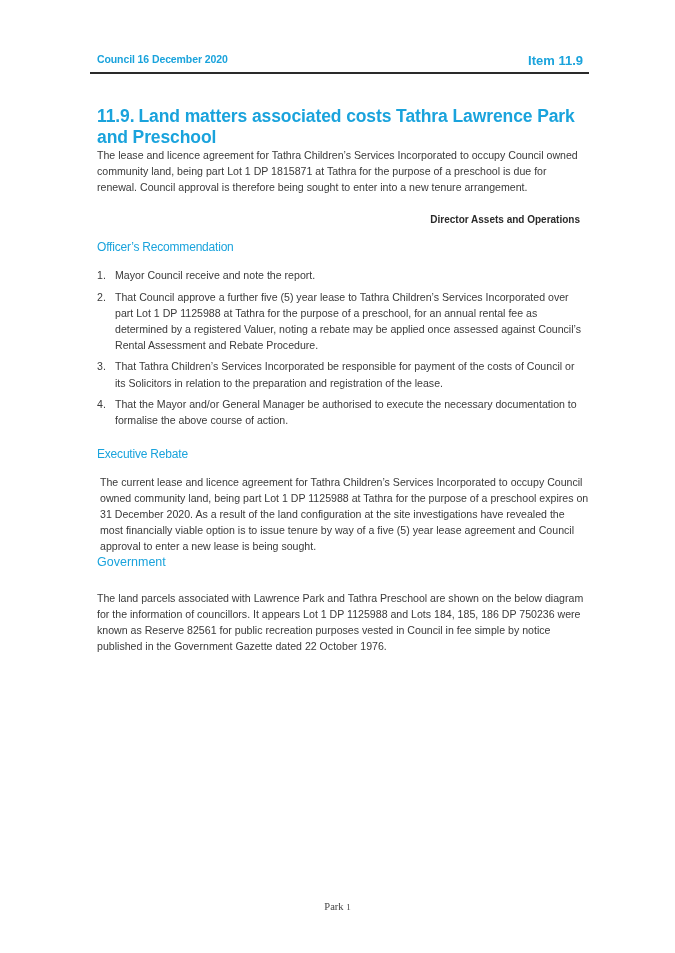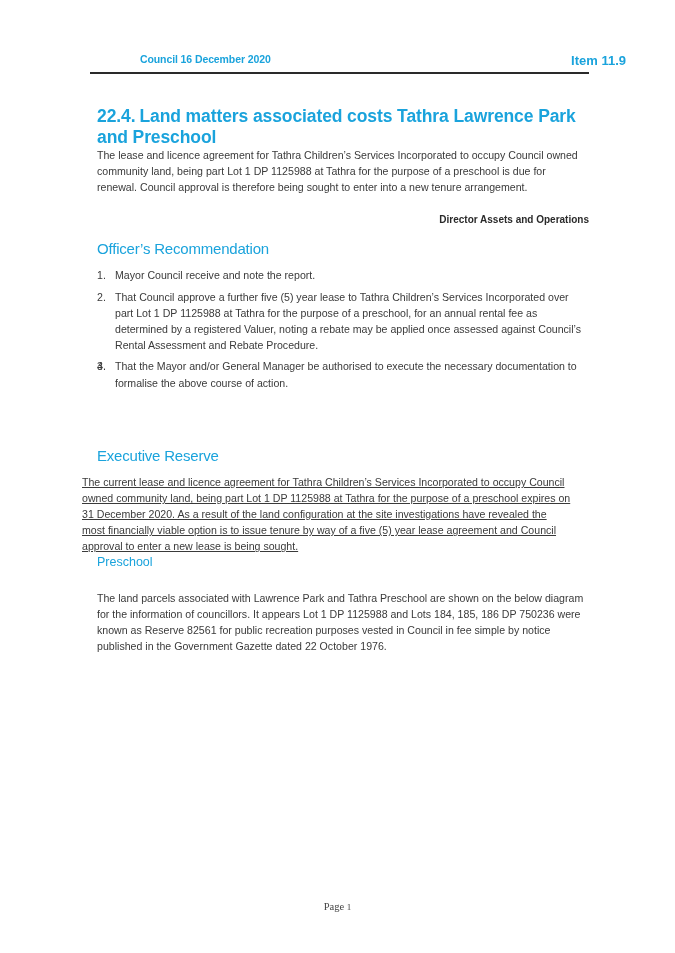--- a/index.html
+++ b/index.html
@@ -1,78 +1,79 @@
 <!DOCTYPE html>
 <html><head>
   <meta charset="utf-8">
   <style>
     html, body { margin: 0; padding: 0; background: #ffffff; }
     body { width: 675px; height: 953px; position: relative; overflow: hidden; font-family: "Liberation Sans", sans-serif; color: #3a3a3a; }
     .page { position: absolute; left: 0; top: 0; width: 675px; height: 953px; }
-    .header { position: absolute; left: 97px; top: 53px; width: 486px; height: 16px; margin-left: 43px; }
+    .header { position: absolute; left: 97px; top: 53px; width: 486px; height: 16px; }
     .header .left { position: absolute; left: 0; top: 0; font-size: 10.5px; font-weight: bold; color: #1aa3dc; letter-spacing: -0.1px; }
     .header .right { position: absolute; right: 0; top: 0; font-size: 13px; font-weight: bold; color: #1aa3dc; }
     .rule { position: absolute; left: 90px; top: 72px; width: 499px; height: 2px; background: #2a2a2a; }
     .title { position: absolute; left: 97px; top: 106px; width: 500px; font-size: 17.5px; font-weight: bold; color: #1aa3dc; line-height: 21px; letter-spacing: -0.1px; }
     .title .num { margin-right: 4px; }
     .body-text { font-family: "Liberation Sans", sans-serif; font-size: 10.6px; line-height: 16.1px; color: #3a3a3a; }
     .intro { position: absolute; left: 97px; top: 147px; width: 490px; }
-    .director { position: absolute; right: 86px; top: 214px; font-size: 10px; font-weight: bold; color: #2a2a2a; }
-    .h2 { position: absolute; left: 97px; font-size: 15px; color: #1aa3dc; font-weight: normal; letter-spacing: -0.2px; }
+    .director { position: absolute; right: 95px; top: 214px; font-size: 10px; font-weight: bold; color: #2a2a2a; }
+    .h2 { position: absolute; left: 97px; font-size: 12px; color: #1aa3dc; font-weight: normal; letter-spacing: -0.2px; }
     .h3 { position: absolute; left: 97px; font-size: 12.5px; color: #1aa3dc; font-weight: normal; }
     .rec-list { position: absolute; left: 97px; top: 267px; width: 490px; margin: 0; padding: 0; list-style: none; }
     .rec-list li { position: relative; padding-left: 18px; margin-bottom: 5.5px; }
     .rec-list li .n { position: absolute; left: 0; top: 0; }
-    .exec { position: absolute; left: 82px; top: 474px; width: 490px; text-decoration: underline; }
+    .exec { position: absolute; left: 100px; top: 474px; width: 490px; }
     .bg { position: absolute; left: 97px; top: 590px; width: 490px; }
     .footer { position: absolute; left: 0; width: 675px; top: 901px; text-align: center; font-family: "Liberation Serif", serif; font-size: 10.5px; color: #444; }
     .footer .pnum { font-size: 9px; }
   </style>
 </head>
 <body>
 
 <div class="page">
 
   <div class="header">
     <span class="left">Council 16 December 2020</span>
     <span class="right">Item 11.9</span>
   </div>
   <div class="rule"></div>
 
   <div class="title">
-    <span class="num">22.4.</span><span>Land matters associated costs Tathra Lawrence Park and Preschool</span>
+    <span class="num">11.9.</span><span>Land matters associated costs Tathra Lawrence Park and Preschool</span>
   </div>
 
-  <p class="intro body-text" style="margin:0">The lease and licence agreement for Tathra Children’s Services Incorporated to occupy Council owned community land, being part Lot 1 DP 1125988 at Tathra for the purpose of a preschool is due for renewal.  Council approval is therefore being sought to enter into a new tenure arrangement.</p>
+  <p class="intro body-text" style="margin:0">The lease and licence agreement for Tathra Children’s Services Incorporated to occupy Council owned community land, being part Lot 1 DP 1815871 at Tathra for the purpose of a preschool is due for renewal.  Council approval is therefore being sought to enter into a new tenure arrangement.</p>
   <div class="director">Director Assets and Operations</div>
 
   <div class="h2" style="top:240px">Officer’s Recommendation</div>
 
   <ol class="rec-list body-text">
     <li>
       <span class="n">1.</span>
       <span>Mayor Council receive and note the report.</span>
     </li>
     <li>
       <span class="n">2.</span>
       <span>That Council approve a further five (5) year lease to Tathra Children’s Services Incorporated over part Lot 1 DP 1125988 at Tathra for the purpose of a preschool, for an annual rental fee as determined by a registered Valuer, noting a rebate may be applied once assessed against Council’s Rental Assessment and Rebate Procedure.</span>
     </li>
     <li>
       <span class="n">3.</span>
+      <span>That Tathra Children’s Services Incorporated be responsible for payment of the costs of Council or its Solicitors in relation to the preparation and registration of the lease.</span>
     </li>
     <li>
       <span class="n">4.</span>
       <span>That the Mayor and/or General Manager be authorised to execute the necessary documentation to formalise the above course of action.</span>
     </li>
   </ol>
 
-  <div class="h2" style="top:447px">Executive Reserve</div>
+  <div class="h2" style="top:447px">Executive Rebate</div>
   <p class="exec body-text" style="margin:0">The current lease and licence agreement for Tathra Children’s Services Incorporated to occupy Council owned community land, being part Lot 1 DP 1125988 at Tathra for the purpose of a preschool expires on 31 December 2020.  As a result of the land configuration at the site investigations have revealed the most financially viable option is to issue tenure by way of a five (5) year lease agreement and Council approval to enter a new lease is being sought.</p>
 
-  <div class="h3" style="top:555px">Preschool</div>
+  <div class="h3" style="top:555px">Government</div>
   <p class="bg body-text" style="margin:0">The land parcels associated with Lawrence Park and Tathra Preschool are shown on the below diagram for the information of councillors.  It appears Lot 1 DP 1125988 and Lots 184, 185, 186 DP 750236 were known as Reserve 82561 for public recreation purposes vested in Council in fee simple by notice published in the Government Gazette dated 22 October 1976.</p>
 
   <div class="footer">
-    <span>Page</span>
+    <span>Park</span>
     <span class="pnum">1</span>
   </div>
 
 </div>
 
 </body></html>

